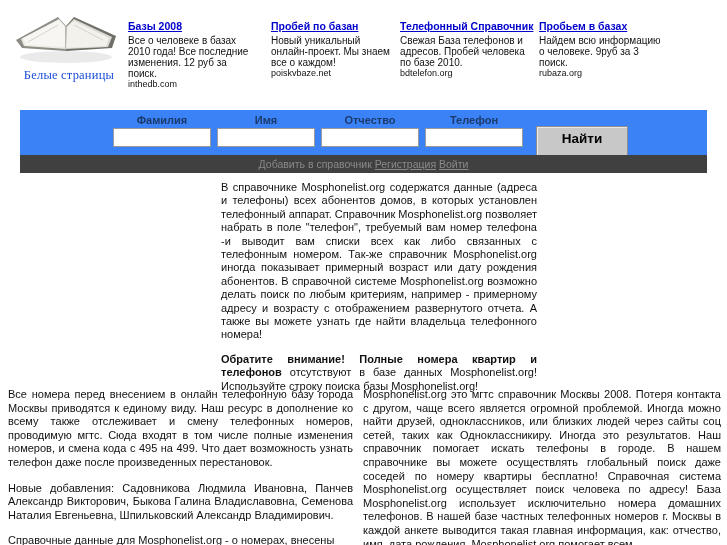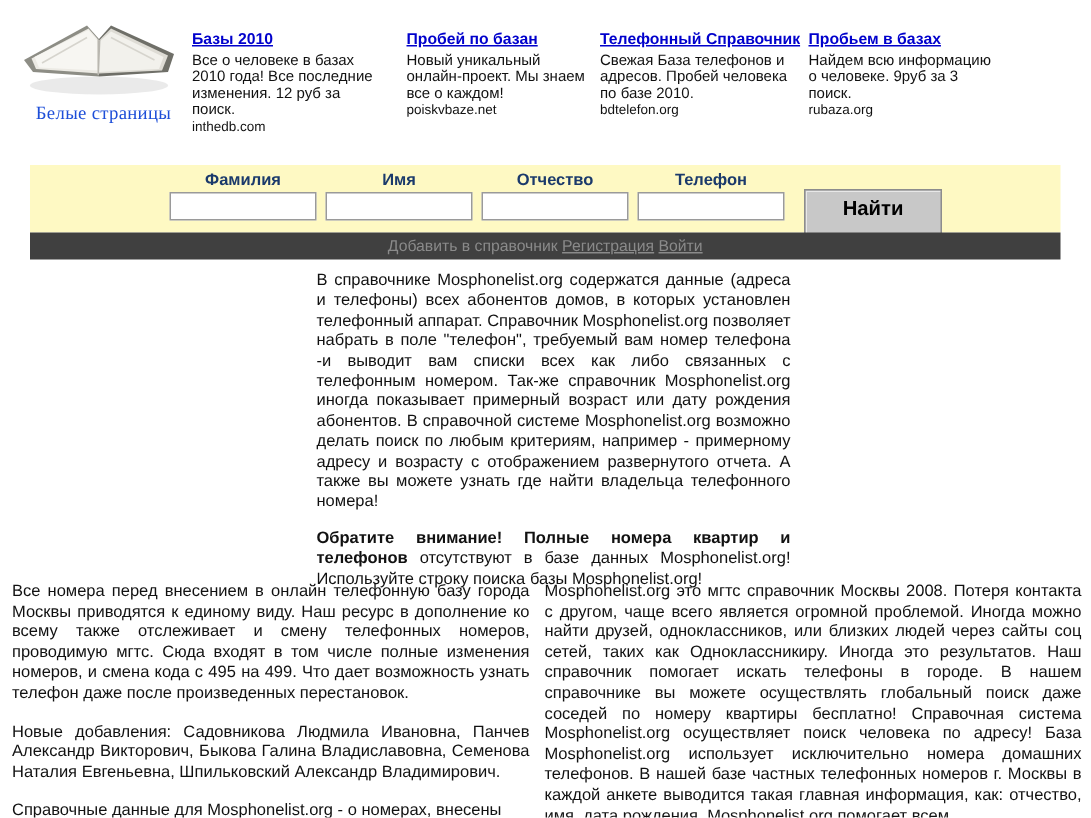--- a/index.html
+++ b/index.html
@@ -40,21 +40,21 @@
   .ad-text {
     color: #111; font-size: 10px; line-height: 11px; margin-top: 1px;
     max-width: 126px;
   }
   .ad-url { color: #111; font-size: 9px; line-height: 11px; }
 
   
   .searchband {
     position: absolute; left: 20px; top: 110px;
     width: 687px; height: 45px;
-    background: #fef9c3;
+    background: #3b82f6;
   }
   .fields { position: relative; height: 100%; }
   .field { position: absolute; top: 4px; }
   .field-label {
     color: #1b3a6b; font-weight: bold; font-size: 11px;
     text-align: center; display: block; line-height: 13px;
   }
   .field-input {
     display: block; margin-top: 1px;
     width: 95px; height: 19px;
@@ -83,21 +83,21 @@
     position: absolute; left: 20px; top: 155px; width: 687px; height: 18px;
     background: #404040;
     text-align: center; font-size: 10.5px; color: #8a8a8a;
     line-height: 18px;
   }
   .sublinks a { color: #8a8a8a; text-decoration: underline; cursor: pointer; }
   .sublinks span.plain { color: #8a8a8a; }
 
   
   .intro {
-    position: absolute; left: 211px; top: 181px; width: 316px;
+    position: absolute; left: 221px; top: 181px; width: 316px;
     font-size: 11px; line-height: 13.4px; color: #111;
     text-align: justify;
   }
   .intro p { margin: 0 0 11px 0; }
   .intro .b { font-weight: bold; }
 
   
   .cols { position: absolute; left: 0; top: 388px; width: 727px; }
   .col {
     position: absolute; top: 0;
@@ -135,21 +135,21 @@
 
           <path d="M20 38 L50 21" stroke="#d6d4cd" stroke-width="1" fill="none"></path>
           <path d="M66 21 L95 36" stroke="#d6d4cd" stroke-width="1" fill="none"></path>
         </svg>
       </div>
       <div class="book-label">Белые страницы</div>
     </div>
 
     <div class="ads">
       <div class="ad">
-        <a class="ad-title">Базы 2010</a>
+        <a class="ad-title">Базы 2008</a>
         <div class="ad-text">Все о человеке в базах 2010 года! Все последние изменения. 12 руб за поиск.</div>
         <div class="ad-url">inthedb.com</div>
       </div>
       <div class="ad">
         <a class="ad-title">Пробей по базан</a>
         <div class="ad-text">Новый уникальный онлайн-проект. Мы знаем все о каждом!</div>
         <div class="ad-url">poiskvbaze.net</div>
       </div>
       <div class="ad">
         <a class="ad-title">Телефонный Справочник</a>

